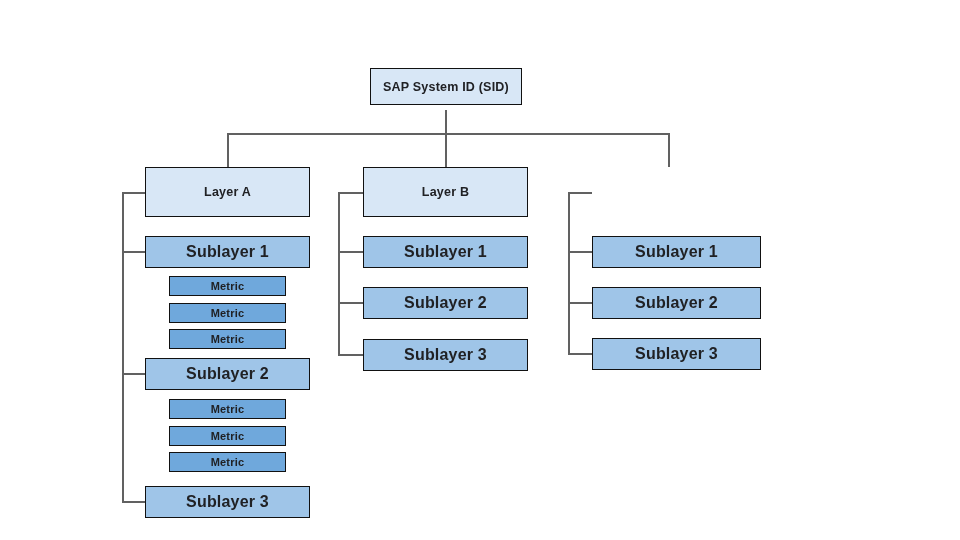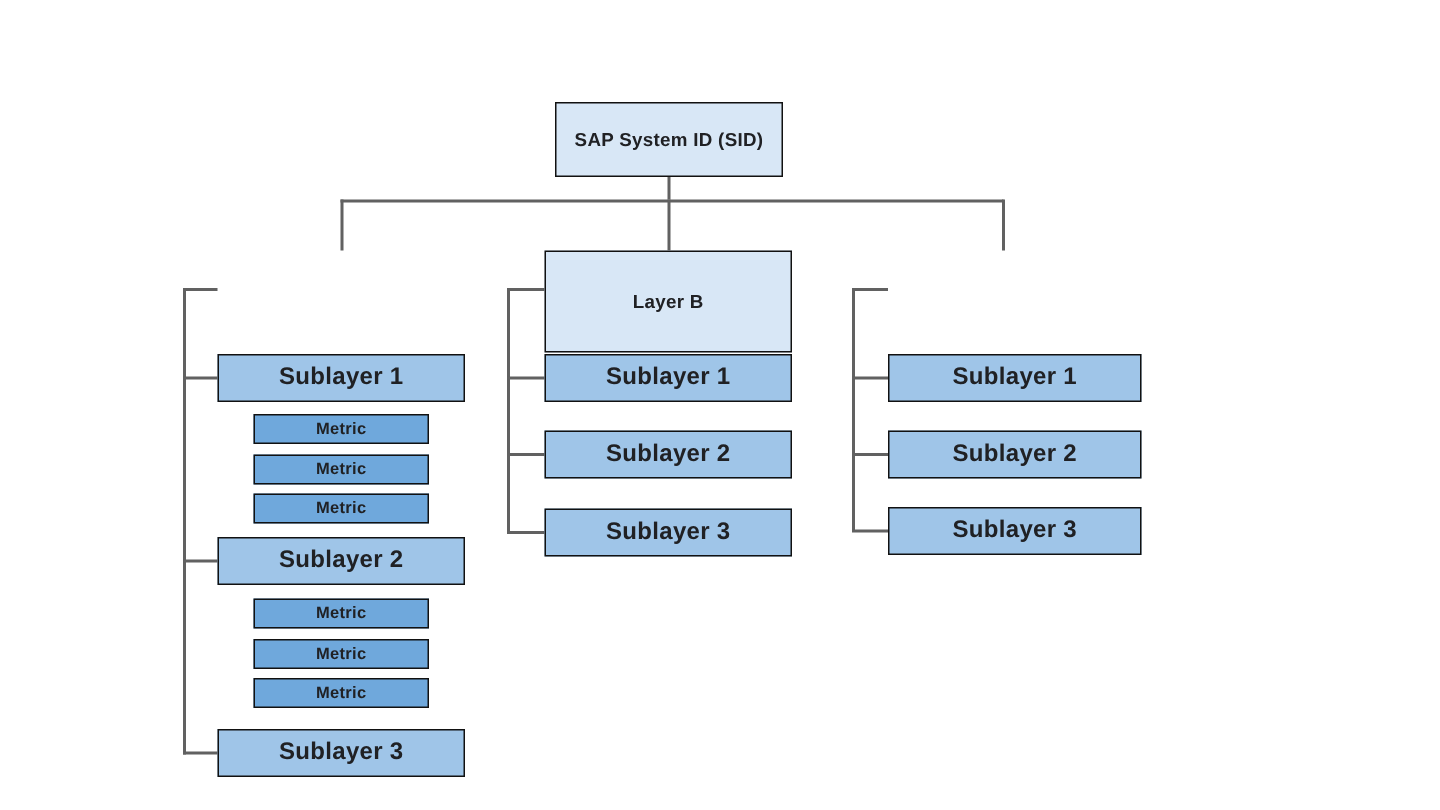--- a/index.html
+++ b/index.html
@@ -59,33 +59,34 @@
   <div class="line h" style="left:338px; top:251px; width:25px;"></div>
   <div class="line h" style="left:338px; top:302px; width:25px;"></div>
   <div class="line h" style="left:338px; top:354px; width:25px;"></div>
 
   <div class="line v" style="left:568px; top:192px; height:162px;"></div>
   <div class="line h" style="left:568px; top:192px; width:24px;"></div>
   <div class="line h" style="left:568px; top:251px; width:24px;"></div>
   <div class="line h" style="left:568px; top:302px; width:24px;"></div>
   <div class="line h" style="left:568px; top:353px; width:24px;"></div>
 
-  <div class="box root-box" style="left:370px; top:68px; width:152px; height:50px;">SAP System ID (SID)</div>
+  <div class="box root-box" style="left:370px; top:68px; width:152px; height:37px;">SAP System ID (SID)</div>
 
+  <div class="box layer-box" style="left:145px; top:167px; width:165px; height:50px;">Layer A</div>
   <div class="box sub-box" style="left:145px; top:236px; width:165px; height:32px;">Sublayer 1</div>
   <div class="box metric-box" style="left:169px; top:276px; width:117px; height:20px;">Metric</div>
   <div class="box metric-box" style="left:169px; top:303px; width:117px; height:20px;">Metric</div>
   <div class="box metric-box" style="left:169px; top:329px; width:117px; height:20px;">Metric</div>
   <div class="box sub-box" style="left:145px; top:358px; width:165px; height:32px;">Sublayer 2</div>
   <div class="box metric-box" style="left:169px; top:399px; width:117px; height:20px;">Metric</div>
   <div class="box metric-box" style="left:169px; top:426px; width:117px; height:20px;">Metric</div>
   <div class="box metric-box" style="left:169px; top:452px; width:117px; height:20px;">Metric</div>
   <div class="box sub-box" style="left:145px; top:486px; width:165px; height:32px;">Sublayer 3</div>
 
-  <div class="box layer-box" style="left:363px; top:167px; width:165px; height:68px;">Layer B</div>
+  <div class="box layer-box" style="left:363px; top:167px; width:165px; height:50px;">Layer B</div>
   <div class="box sub-box" style="left:363px; top:236px; width:165px; height:32px;">Sublayer 1</div>
   <div class="box sub-box" style="left:363px; top:287px; width:165px; height:32px;">Sublayer 2</div>
   <div class="box sub-box" style="left:363px; top:339px; width:165px; height:32px;">Sublayer 3</div>
 
   <div class="box sub-box" style="left:592px; top:236px; width:169px; height:32px;">Sublayer 1</div>
   <div class="box sub-box" style="left:592px; top:287px; width:169px; height:32px;">Sublayer 2</div>
   <div class="box sub-box" style="left:592px; top:338px; width:169px; height:32px;">Sublayer 3</div>
 
 </div>
 

